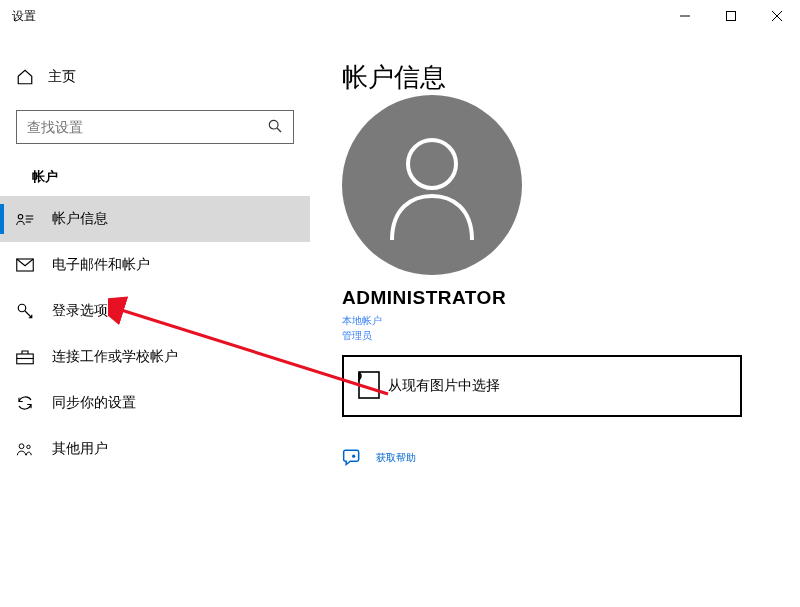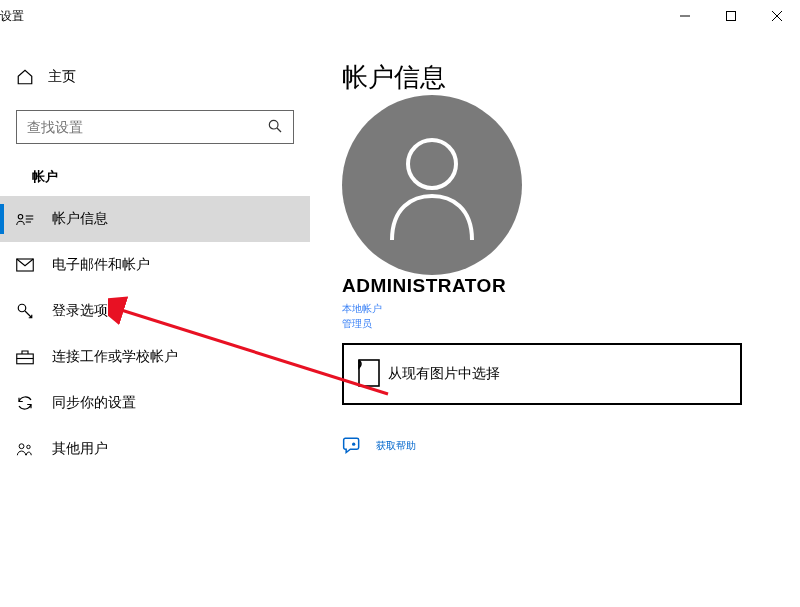--- a/index.html
+++ b/index.html
@@ -11,20 +11,21 @@
     width: 800px;
     height: 607px;
     overflow: hidden;
     position: relative;
   }
   .titlebar {
     height: 32px;
     display: flex;
     align-items: center;
     justify-content: space-between;
+    padding-left: 12px;
   }
   .titlebar-title { font-size: 12px; }
   .win-controls { display: flex; }
   .win-btn {
     width: 46px; height: 32px;
     display: flex; align-items: center; justify-content: center;
     font-size: 12px; color: #000;
   }
   .container { display: flex; height: calc(607px - 32px); }
   .sidebar {
@@ -76,21 +77,21 @@
     padding: 28px 24px 0 32px;
     position: relative;
   }
   .page-heading { font-size: 26px; font-weight: 400; margin-bottom: 8px; }
   .avatar-circle {
     width: 180px; height: 180px; border-radius: 50%;
     background: #7a7a7a;
     display: flex; align-items: center; justify-content: center;
     margin-top: -8px;
   }
-  .username { font-size: 19px; font-weight: 700; letter-spacing: 0.5px;}
+  .username { font-size: 19px; font-weight: 700; margin-top: 12px; letter-spacing: 0.5px;}
   .subtext { font-size: 10px; color: #3b82f6; margin-top: 4px; line-height: 1.5; }
   .section-title { font-size: 18px; font-weight: 400; margin-top: 34px; }
   .avatar-option {
     display: flex; align-items: center; gap: 20px;
     margin-top: 18px;
     padding: 6px 4px;
   }
   .browse-btn {
     border: 2px solid #000;
     height: 62px;

